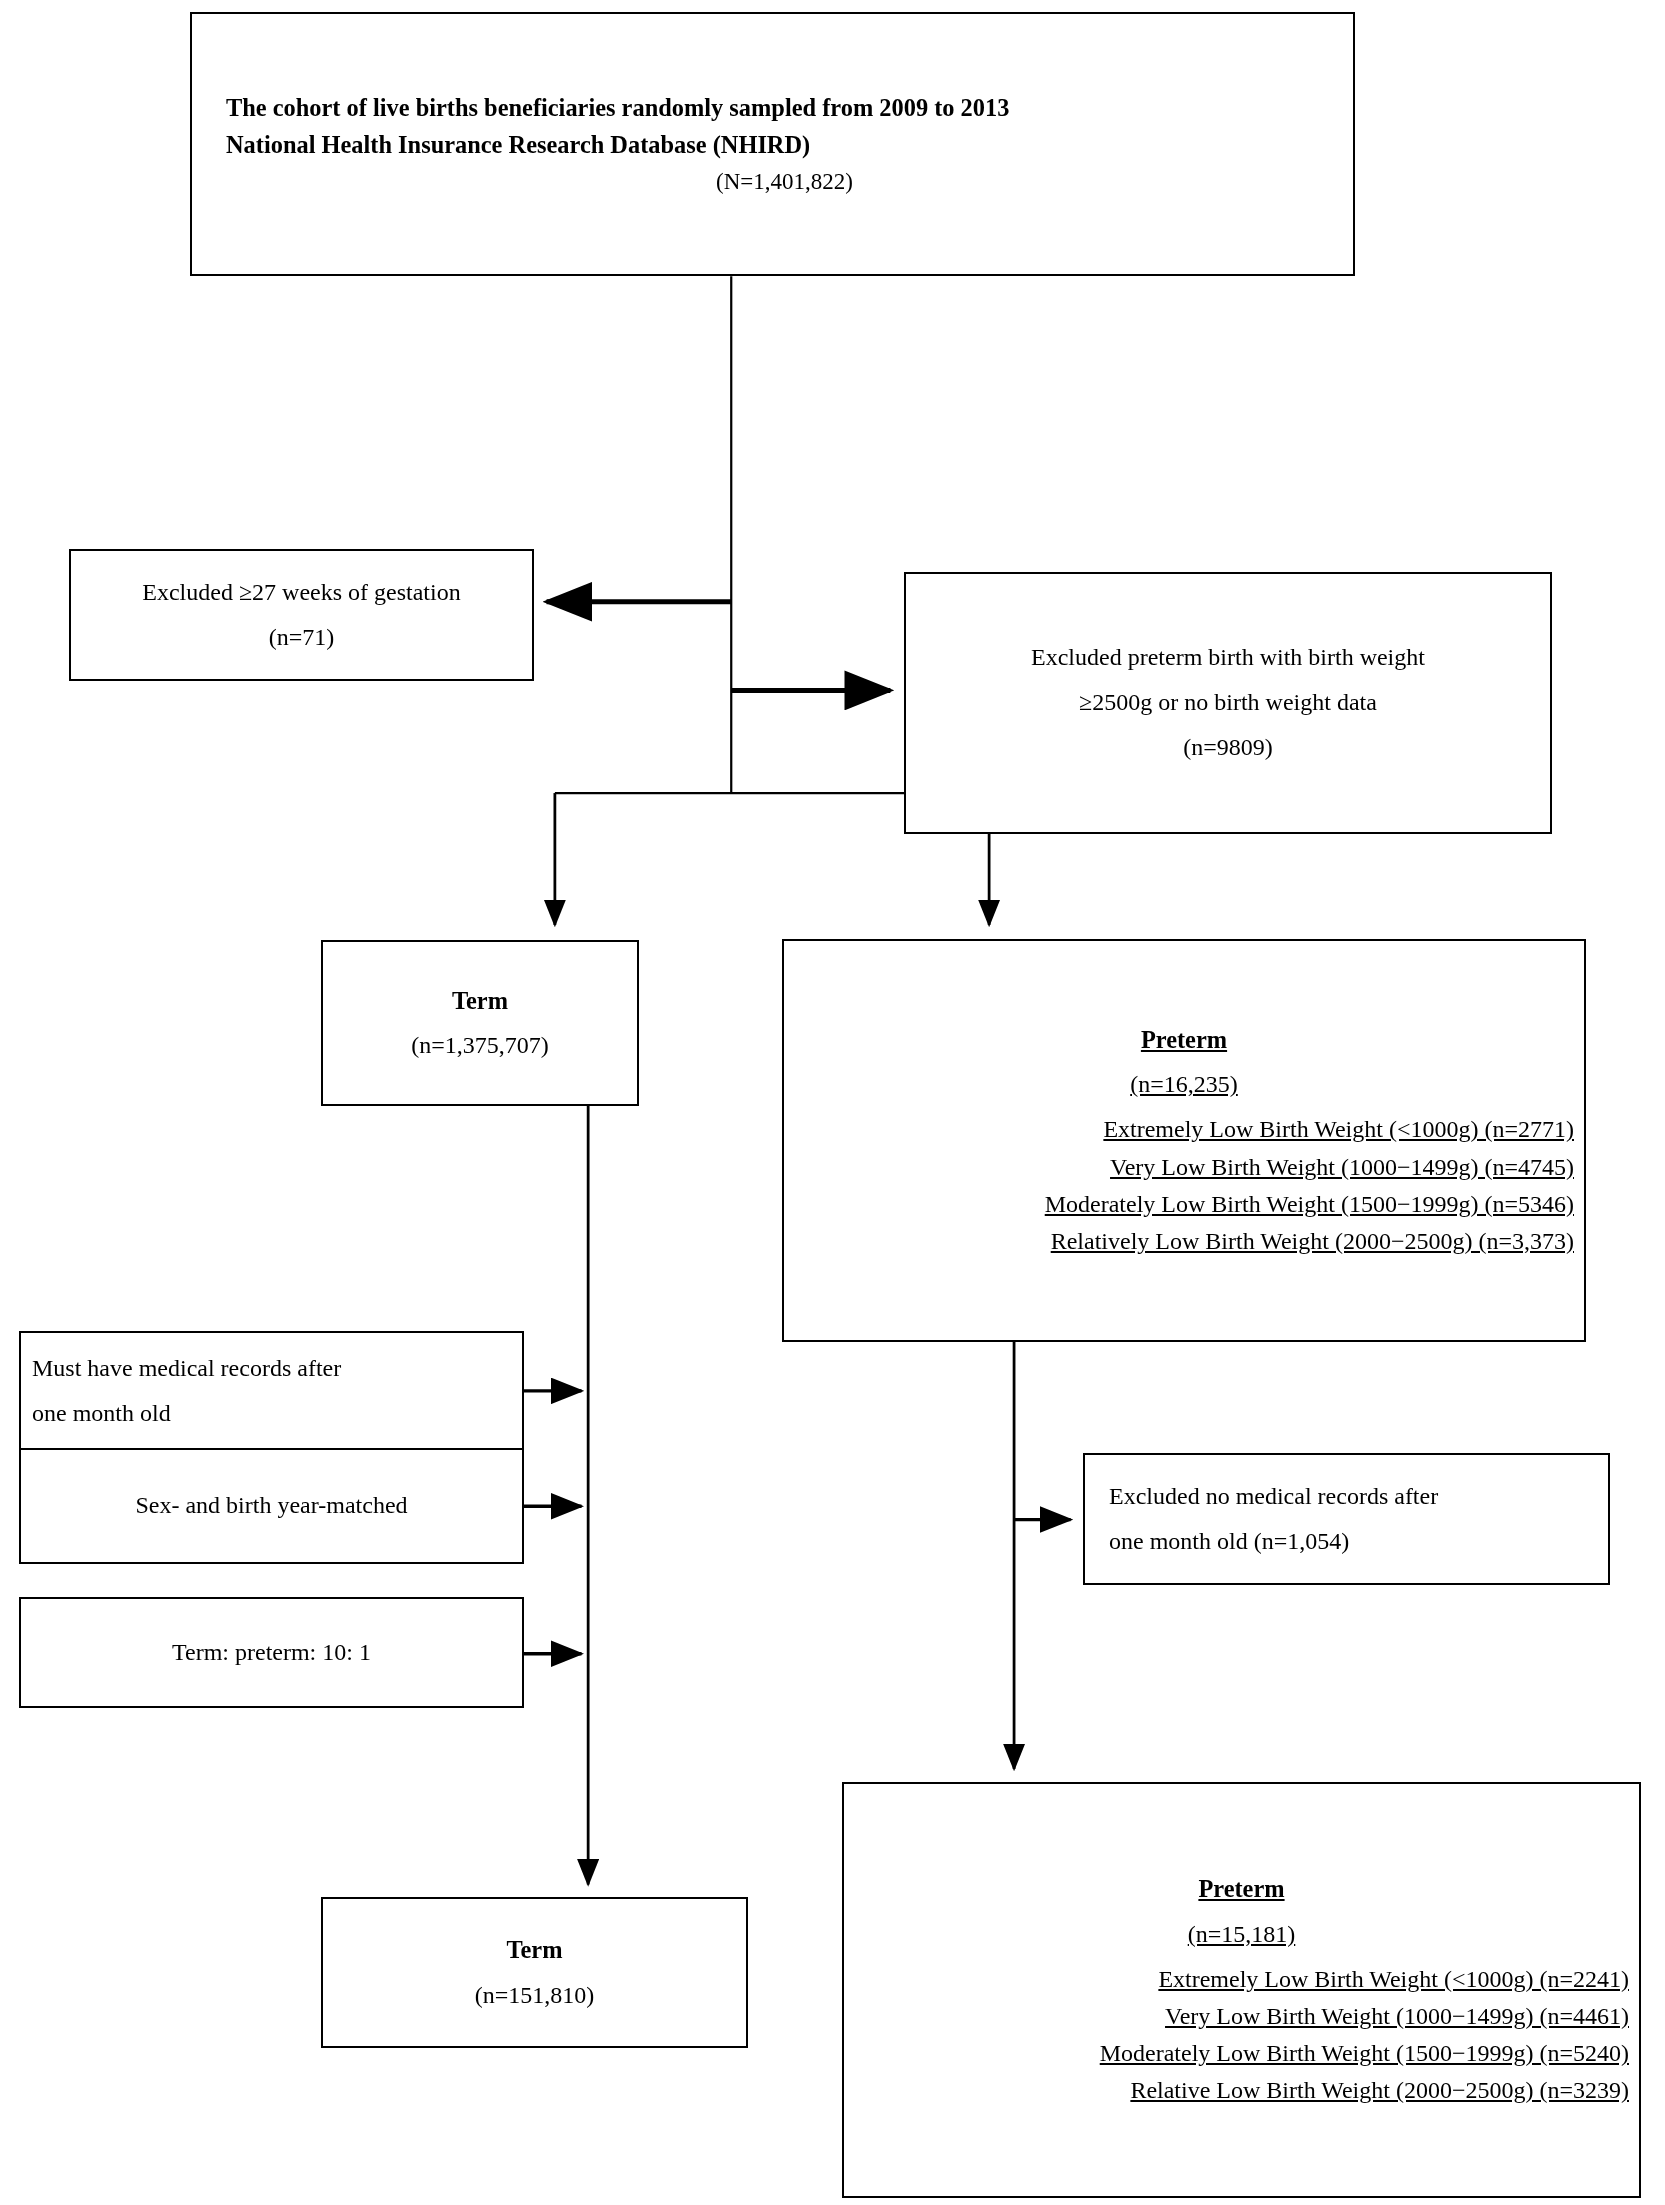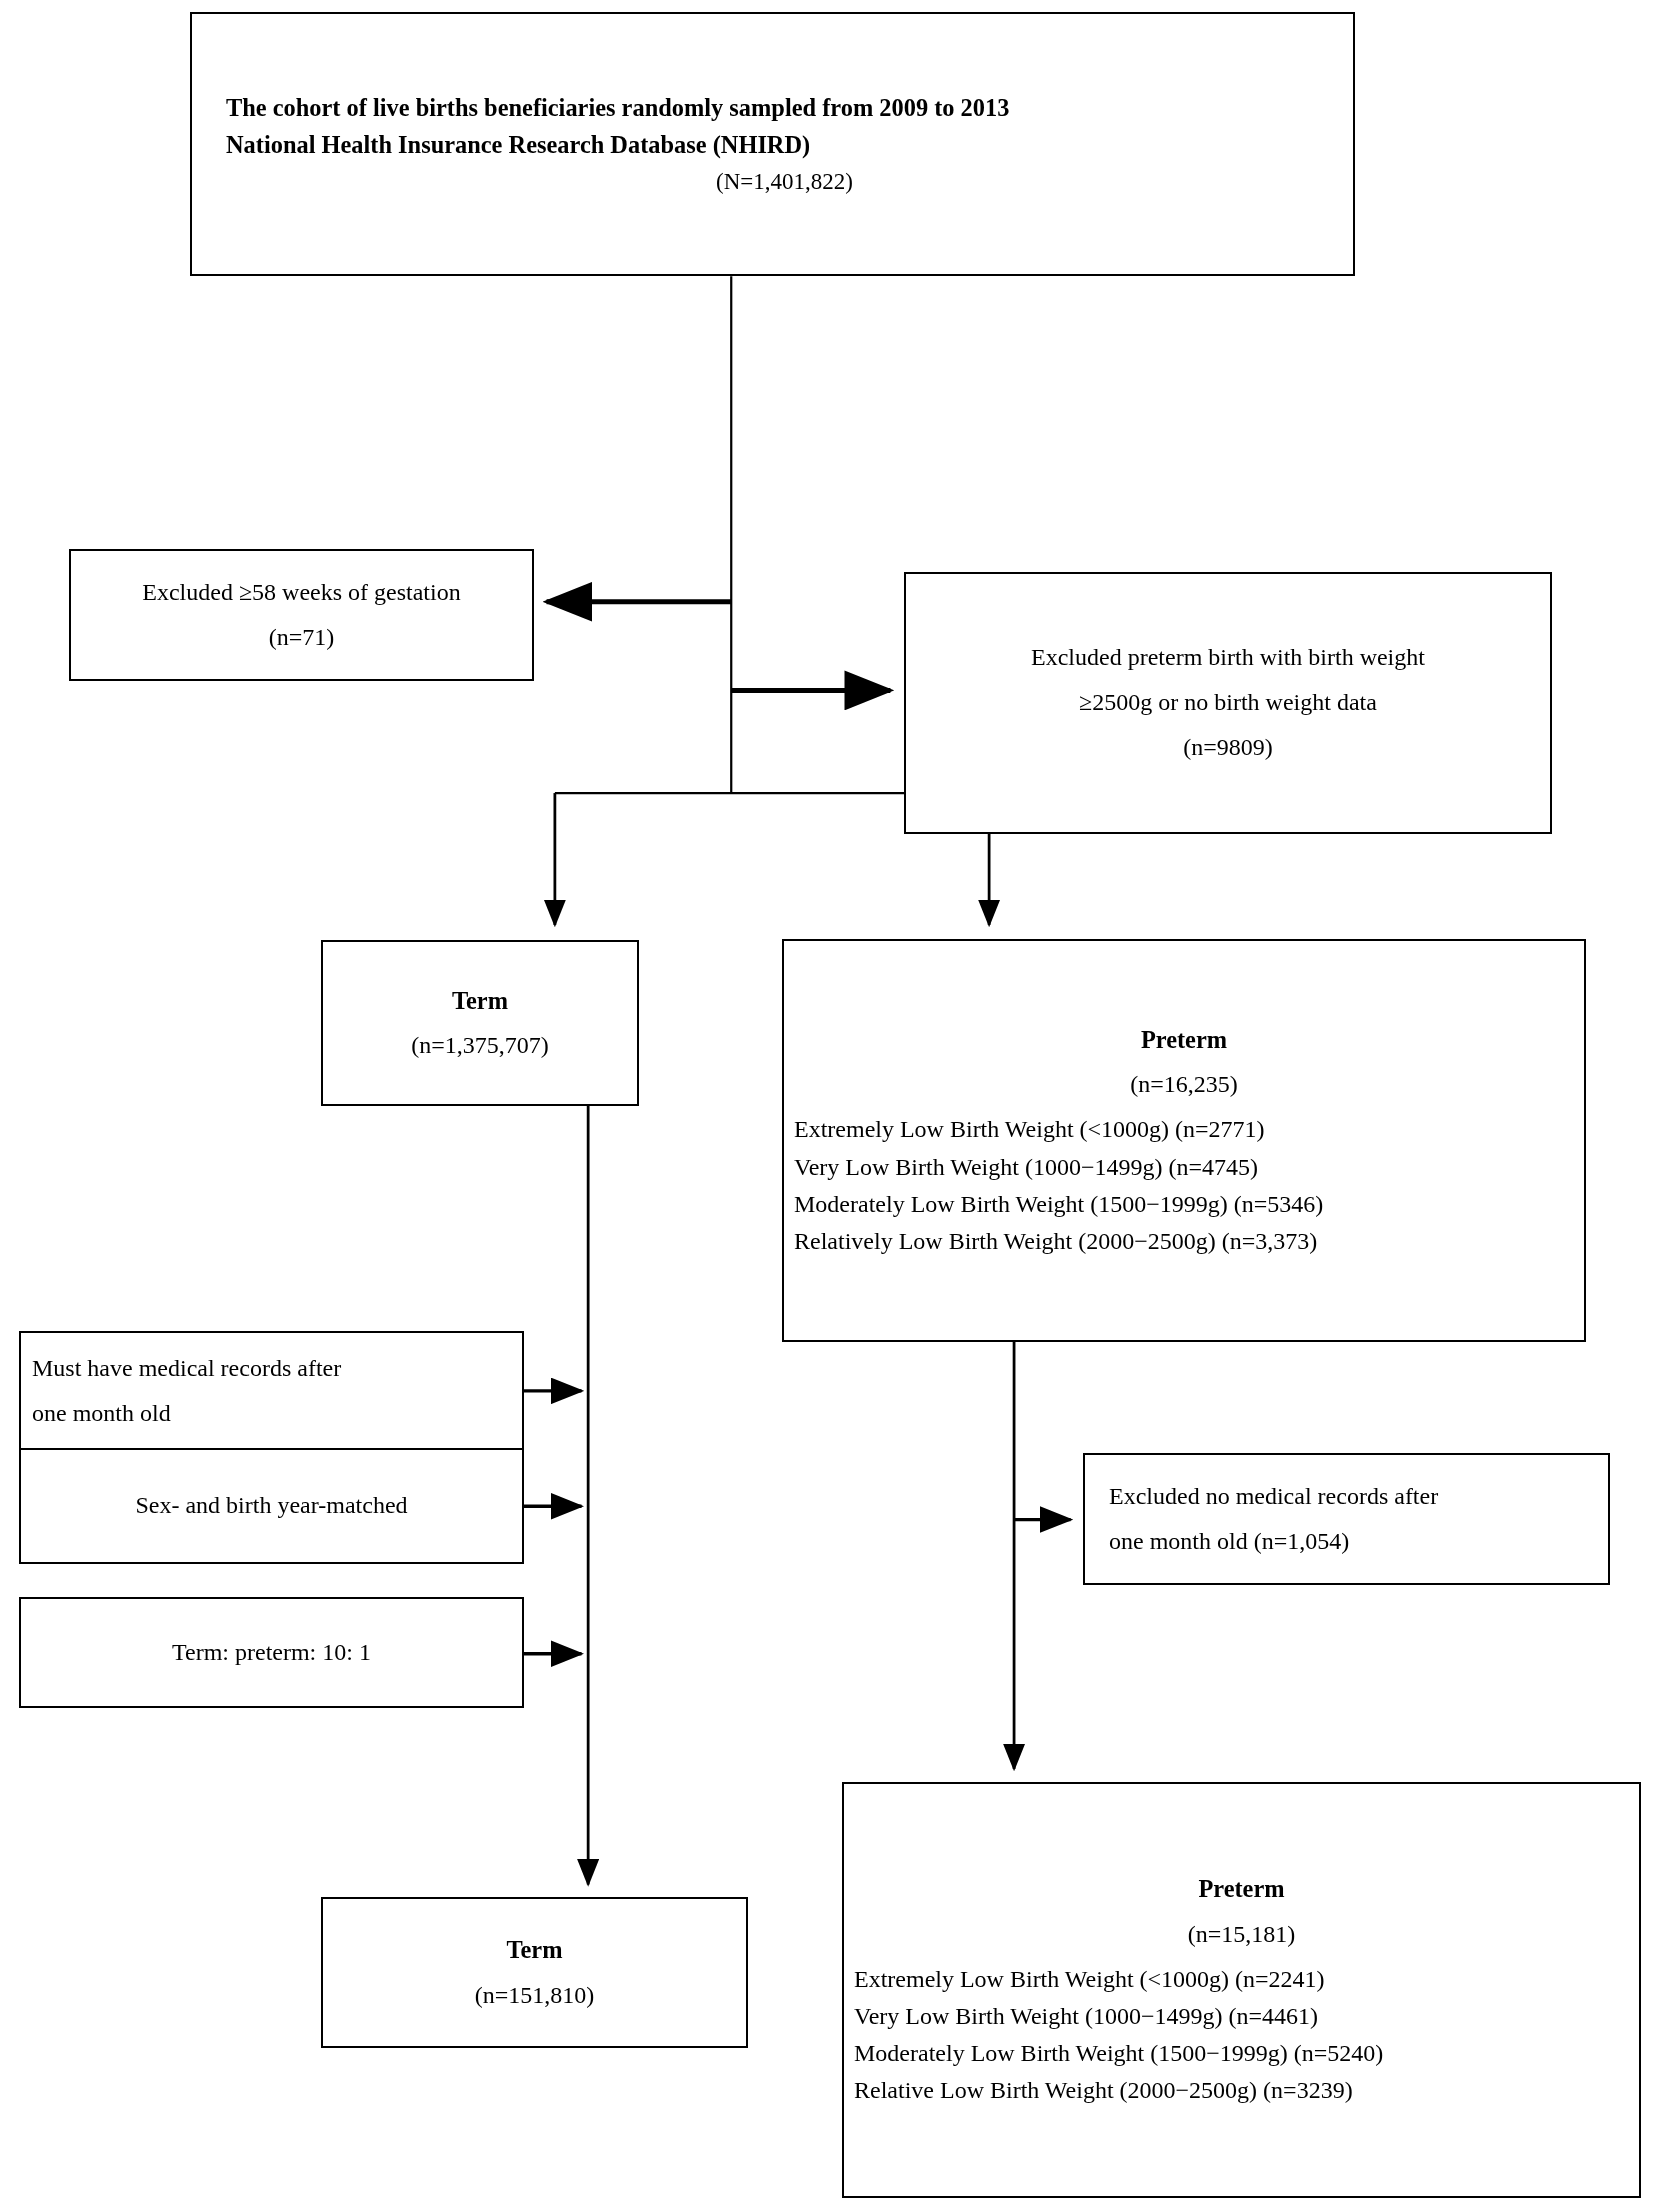--- a/index.html
+++ b/index.html
@@ -77,21 +77,21 @@
   #node-crit-1 { align-items: flex-start; padding-left: 11px; }
   #node-crit-1 .line { text-align: left; }
 
   #node-excl-nomed { align-items: flex-start; padding-left: 24px; }
   #node-excl-nomed .line { text-align: left; }
 
   #node-preterm-1 .list-line,
   #node-preterm-2 .list-line { text-align: left; width: auto; }
   #node-preterm-1 .hdr,
   #node-preterm-2 .hdr { text-align: center; width: 100%; }
-  #node-preterm-1, #node-preterm-2 { align-items: flex-start; }
+  #node-preterm-1, #node-preterm-2 { align-items: flex-end; text-decoration: underline; }
   .gap-sm { height: 7.8px; }
 </style>
 </head>
 <body>
 
 <div id="flowchart-root">
 
   <svg class="connectors" viewBox="0 0 3003 3976">
     <defs>
       <marker id="arrowhead" markerWidth="10" markerHeight="8" refX="9.2" refY="4" orient="auto" markerUnits="strokeWidth">
@@ -120,21 +120,21 @@
     <line x1="1828" y1="2740" x2="1930" y2="2740" stroke="#000" stroke-width="6" marker-end="url(#arrowhead)"></line>
   </svg>
 
   <div class="node center" id="node-cohort">
     <span class="line l1 fs-top t-bold">The cohort of live births beneficiaries randomly sampled from 2009 to 2013</span>
     <span class="line l2 fs-top t-bold">National Health Insurance Research Database (NHIRD)</span>
     <span class="line l3 fs-topn">(N=1,401,822)</span>
   </div>
 
   <div class="node center" id="node-excl-gest">
-    <span class="line fs-std">Excluded ≥58 weeks of gestation</span>
+    <span class="line fs-std">Excluded ≥27 weeks of gestation</span>
     <div class="gap-sm"></div>
     <span class="line fs-std">(n=71)</span>
   </div>
 
   <div class="node center" id="node-excl-ptbw">
     <span class="line fs-std">Excluded preterm birth with birth weight</span>
     <div class="gap-sm"></div>
     <span class="line fs-std">≥2500g or no birth weight data</span>
     <div class="gap-sm"></div>
     <span class="line fs-std">(n=9809)</span>

